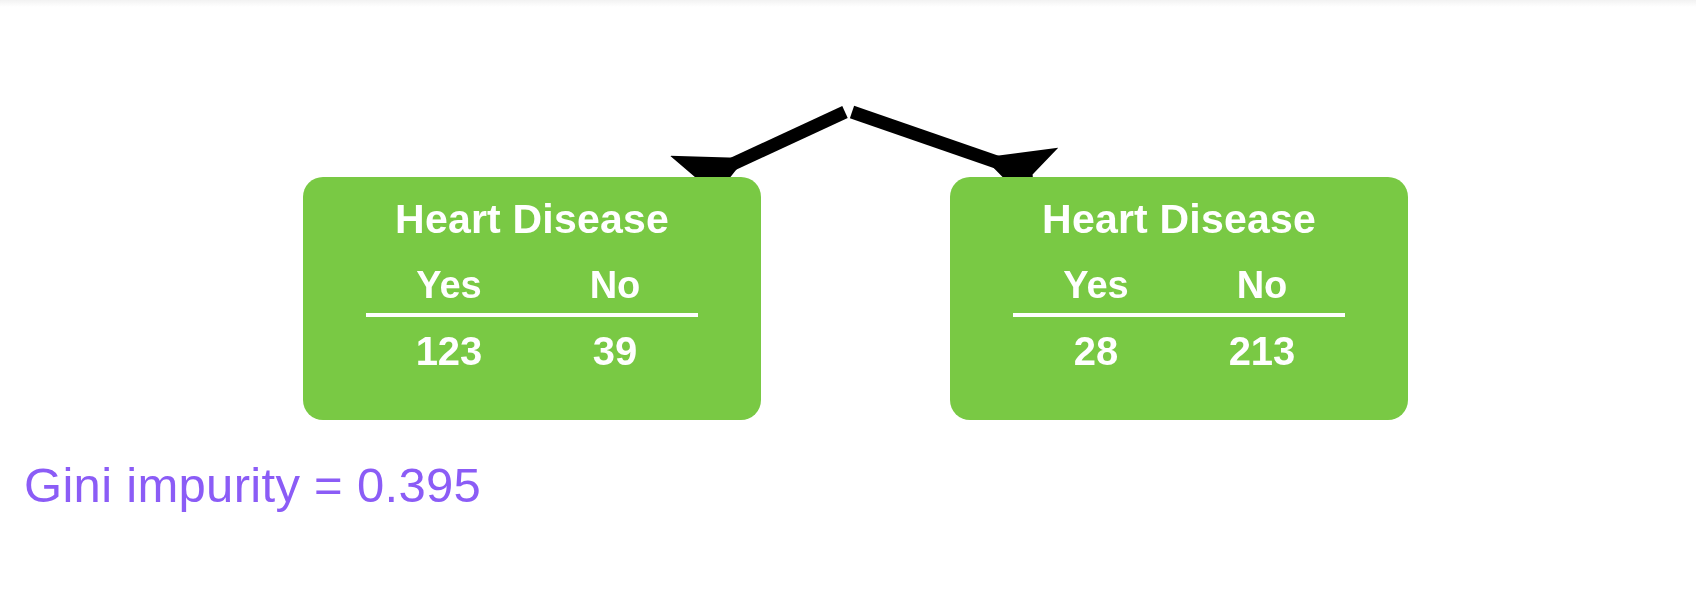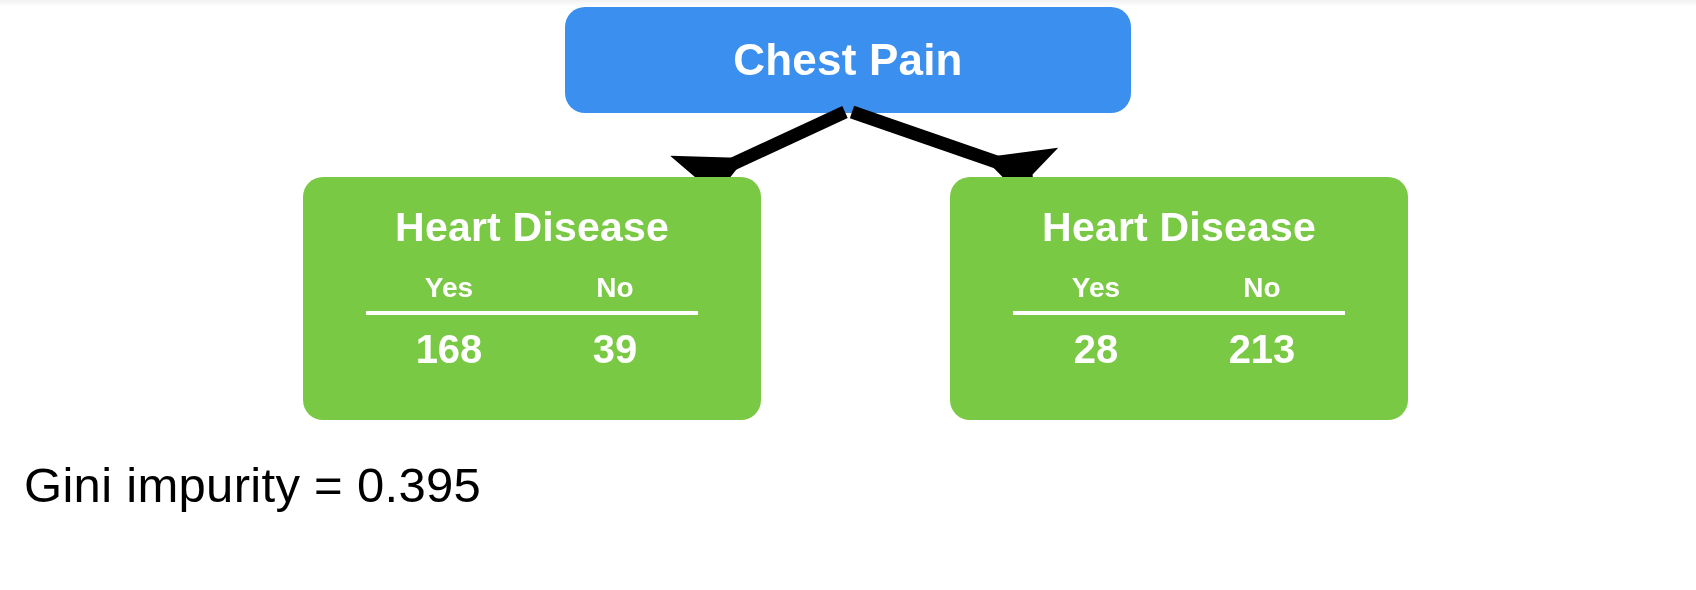--- a/index.html
+++ b/index.html
@@ -68,42 +68,42 @@
     border-radius: 20px;
     padding-top: 22px;
   }
   .node-leaf.left  { left: 303px; }
   .node-leaf.right { left: 950px; }
 
   .leaf-title {
     font-size: 41px;
     font-weight: bold;
     line-height: 1;
-    margin: 8px 0 26px 0;
+    margin: 0 0 26px 0;
     color: #ffffff;
     letter-spacing: 0.2px;
   }
 
   .leaf-table {
     width: 332px;
     margin: 0 auto;
     border-collapse: collapse;
     table-layout: fixed;
   }
   .leaf-table th,
   .leaf-table td {
     width: 50%;
     text-align: center;
     color: #ffffff;
     font-weight: bold;
     line-height: 1;
     padding: 0;
   }
   .leaf-table th {
-    font-size: 28px;
+    font-size: 38px;
     padding-bottom: 9px;
     border-bottom: 4px solid #ffffff;
     margin-top: 7px;
   }
   .leaf-table td {
     font-size: 40px;
     padding-top: 14px;
   }
 
   
@@ -113,39 +113,36 @@
     top: 0;
     width: 1696px;
     height: 590px;
     pointer-events: none;
   }
 
   
   .caption {
     position: absolute;
     font-size: 49px;
-    color: #000000;
+    color: #8b5cf6;
     font-weight: normal;
     line-height: 1;
     white-space: nowrap;
     letter-spacing: 0.3px;
   }
   .caption-left  { left: 24px;   top: 461px; }
   .caption-right { left: 1083px; top: 461px; }
 </style>
 </head>
 <body>
 
 <div id="canvas">
 
   <div class="top-edge"></div>
 
-  <div class="node node-root">
-    <span class="title">Chest Pain</span>
-  </div>
 
   <svg class="edges" viewBox="0 0 1696 590" width="1696" height="590">
     <defs>
       <marker id="arrowhead-l" markerWidth="5.2" markerHeight="5.2" refX="2.0" refY="2.6" orient="auto" markerUnits="strokeWidth">
         <path d="M 0,2.6 L 5.2,0 L 4.0,2.6 L 5.2,5.2 Z" fill="#000000"></path>
       </marker>
       <marker id="arrowhead-r" markerWidth="5.2" markerHeight="5.2" refX="2.0" refY="2.6" orient="auto" markerUnits="strokeWidth">
         <path d="M 0,2.6 L 5.2,0 L 4.0,2.6 L 5.2,5.2 Z" fill="#000000"></path>
       </marker>
     </defs>
@@ -157,21 +154,21 @@
     <div class="leaf-title">Heart Disease</div>
     <table class="leaf-table">
       <thead>
         <tr>
           <th>Yes</th>
           <th>No</th>
         </tr>
       </thead>
       <tbody>
         <tr>
-          <td>168</td>
+          <td>123</td>
           <td>39</td>
         </tr>
       </tbody>
     </table>
   </div>
 
   <div class="node node-leaf right">
     <div class="leaf-title">Heart Disease</div>
     <table class="leaf-table">
       <thead>

